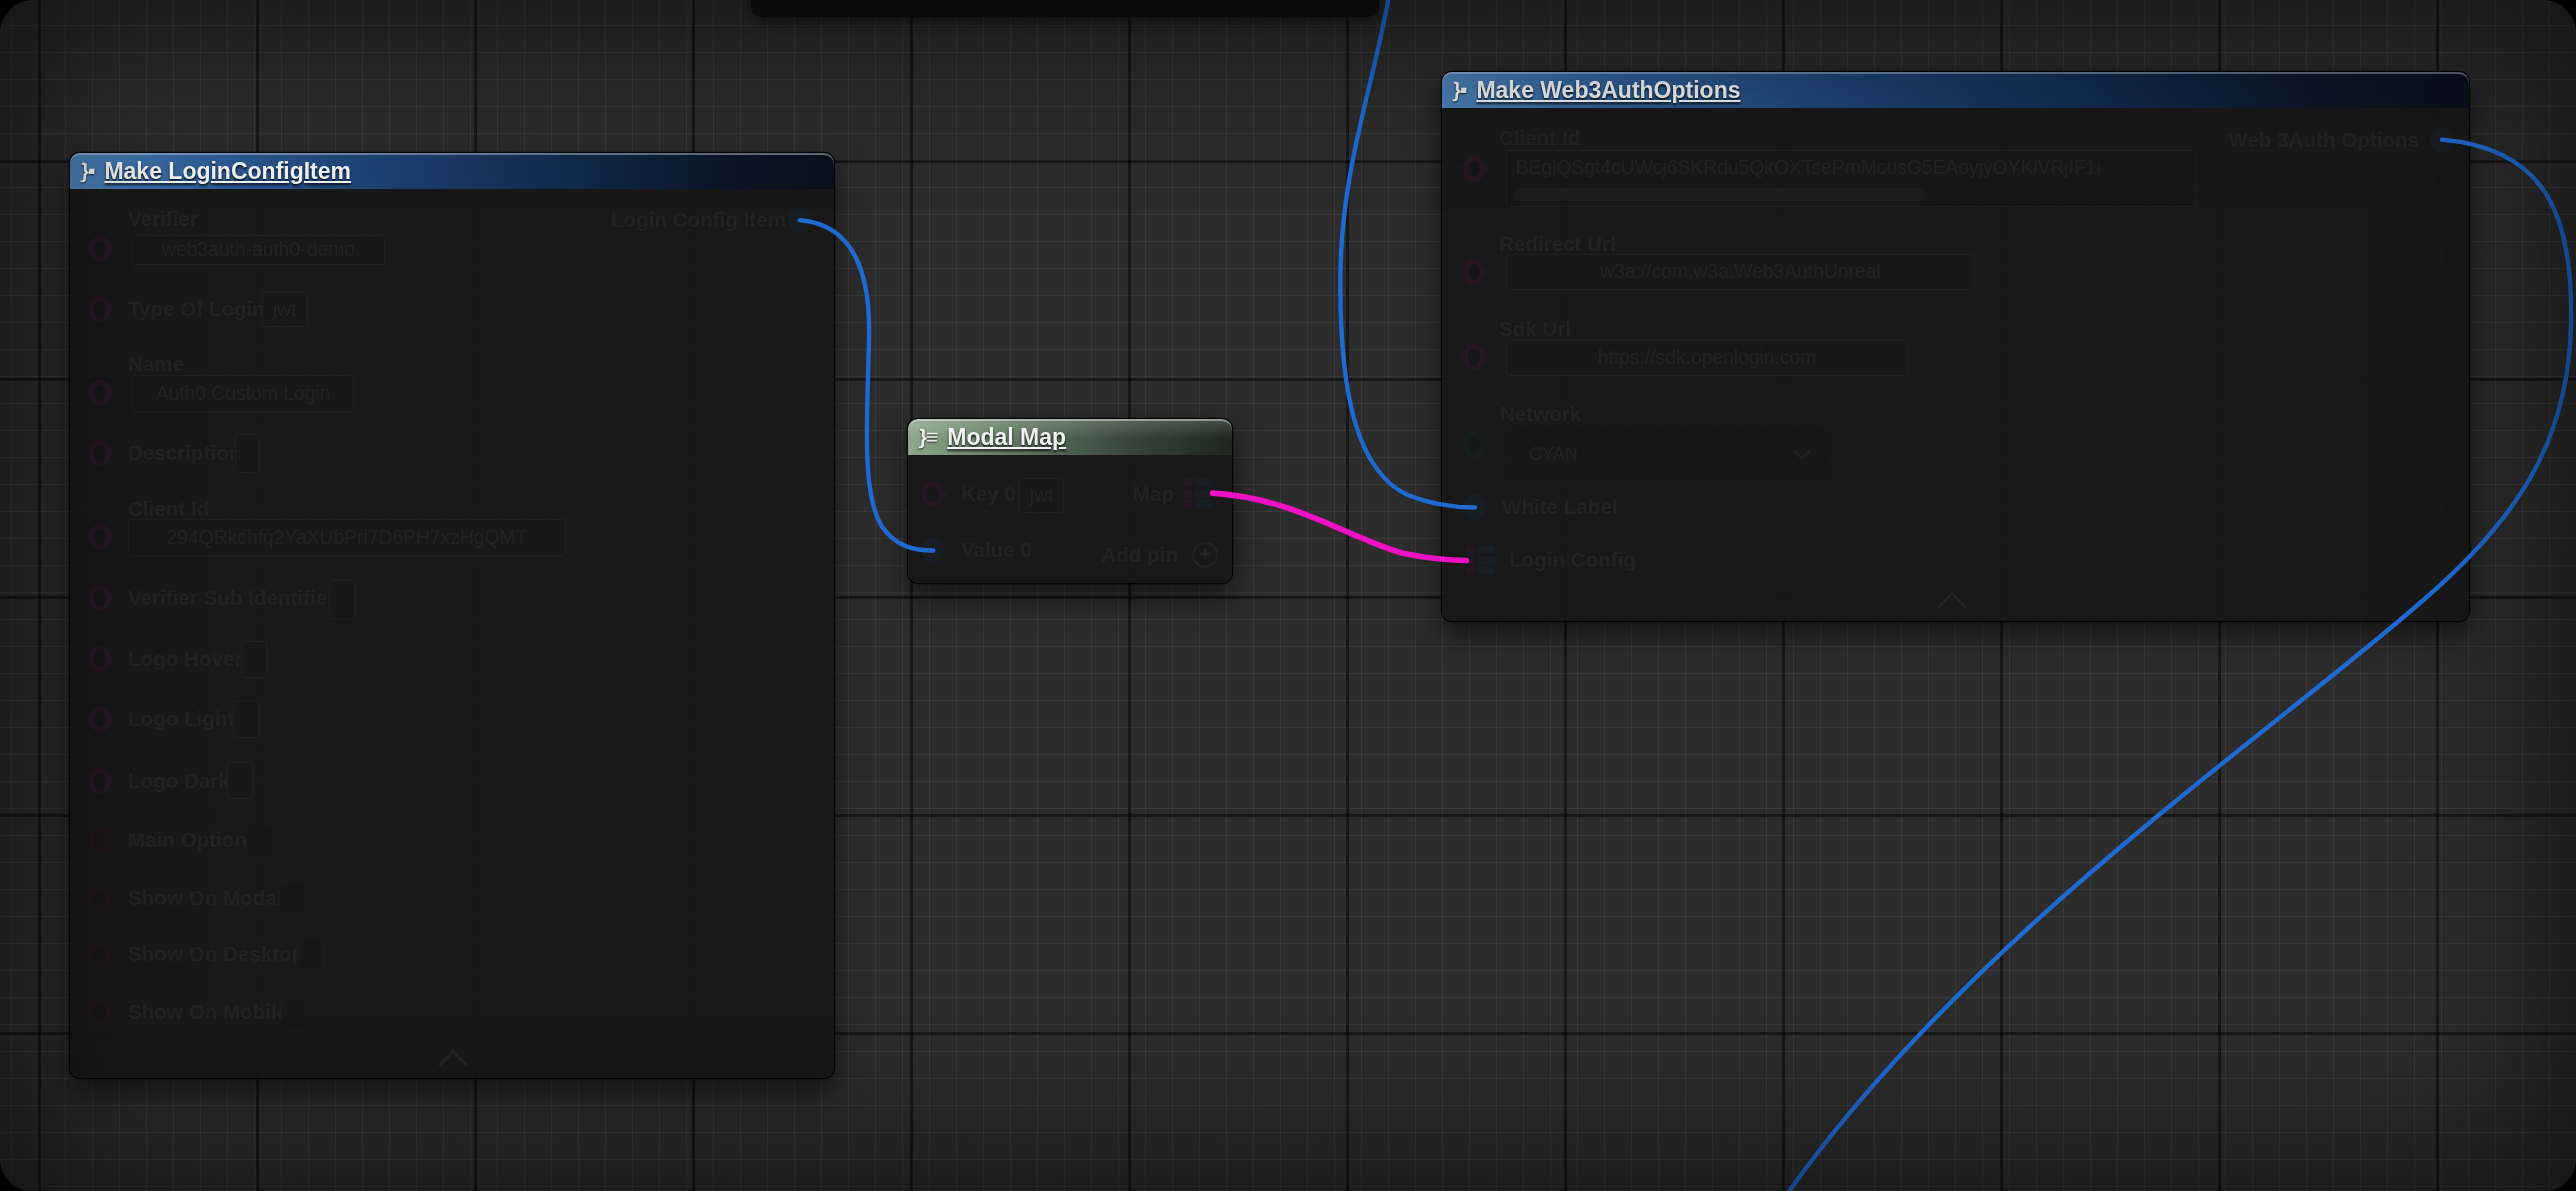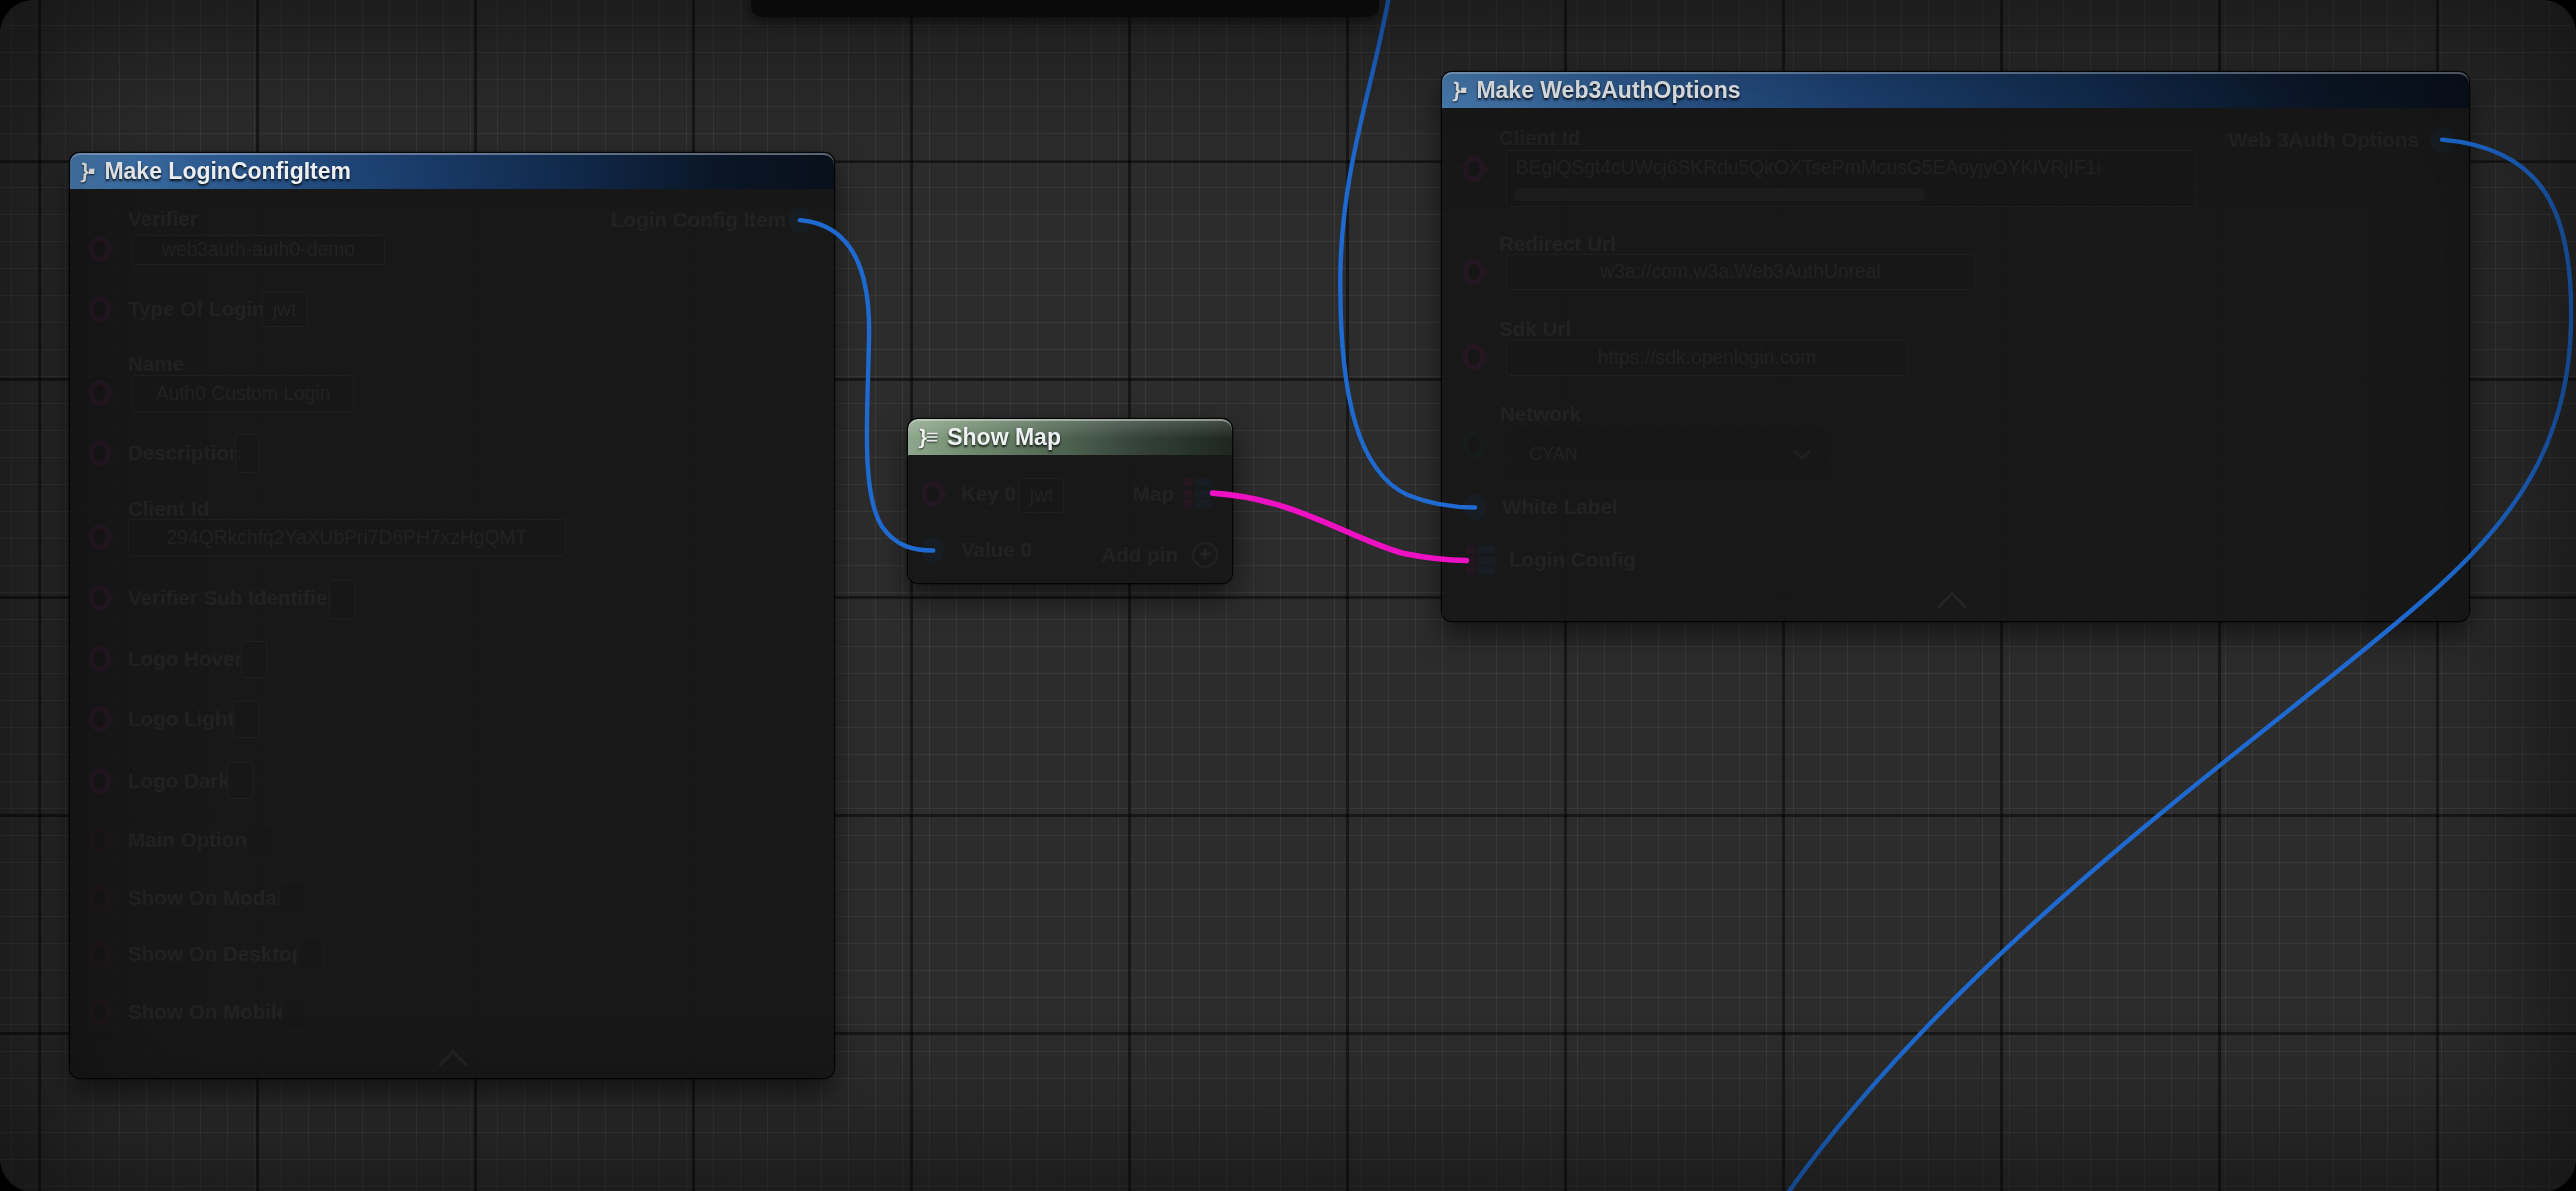--- a/index.html
+++ b/index.html
@@ -20,21 +20,21 @@
   .node{position:absolute;background:rgba(23,23,23,.94);border-radius:10px;
         box-shadow:0 0 0 1.2px rgba(0,0,0,.85), 0 13.7px 31px rgba(0,0,0,.55);z-index:3;}
   .node-header{position:absolute;left:0;top:0;right:0;height:36px;border-radius:10px 10px 0 0;
         display:flex;align-items:center;gap:10px;padding-left:11.2px;box-sizing:border-box;
         box-shadow:inset 0 1.9px 0 rgba(195,210,228,.45);}
   .hdr-blue{background:linear-gradient(90deg,#4b80b6 0%,#2e5c93 18%,#1d4273 40%,#122b4e 64%,#0b1626 86%,#0a111c 100%);}
   .hdr-green{background:linear-gradient(180deg,rgba(255,255,255,.18),rgba(255,255,255,0) 55%),
              linear-gradient(90deg,#8ea78c 0%,#6d876b 22%,#4e6350 48%,#33413a 72%,#1e2620 100%);
              box-shadow:inset 0 1.9px 0 rgba(215,225,215,.5);}
   .hdr-icon{color:#f0f0f0;font-weight:700;font-size:21px;letter-spacing:-1.2px;text-shadow:0 1.2px 1.9px rgba(0,0,0,.8);transform:skewX(-4deg);}
-  .hdr-title{color:#eef2f5;font-weight:700;font-size:23px;text-shadow:0 1.9px 2.5px rgba(0,0,0,.85);white-space:nowrap;}
+  .hdr-title{color:#eef2f5;font-weight:700;font-size:23px;text-shadow:0 1.9px 2.5px rgba(0,0,0,.85);white-space:nowrap;text-decoration:underline;}
 
   .lbl{position:absolute;transform:translateY(-50%);color:#cdcdcd;font-size:20.6px;font-weight:600;
        text-shadow:0 1.2px 1.2px rgba(0,0,0,.7);white-space:nowrap;}
   .lbl.r{text-align:right;}
 
   .pin{position:absolute;width:22.4px;height:26px;border-radius:50%;box-sizing:border-box;transform:translate(-50%,-50%);}
   .pin::after{content:"";position:absolute;left:16px;top:50%;transform:translateY(-50%);
        border-top:5.6px solid transparent;border-bottom:5.6px solid transparent;border-left:8px solid var(--c);}
   .pin.hollow{border:5.6px solid var(--c);background:#0c0c0c;}
   .pin.hollow::after{left:12.5px;}
@@ -141,21 +141,21 @@
 
     <span class="pin hollow" style="--c:var(--pin_bool);left:100px;top:1012px;"></span>
     <span class="lbl" style="left:128px;top:1012px;">Show On Mobile</span>
     <div class="cbox" style="left:282px;top:996px;width:27.4px;height:34px;"></div>
 
     <span class="chev" style="left:453px;top:1064px;"></span>
 
     <div class="node" style="left:908px;top:419px;width:324px;height:164px;">
       <div class="node-header hdr-green">
         <span class="hdr-icon">}≡</span>
-        <span class="hdr-title">Show Map</span>
+        <span class="hdr-title">Modal Map</span>
       </div>
     </div>
     <span class="pin hollow" style="--c:var(--pin_string);left:933px;top:494px;"></span>
     <span class="lbl" style="left:961px;top:494px;">Key 0</span>
     <div class="tbox" style="left:1019px;top:478px;width:45px;height:35px;">jwt</div>
     <span class="lbl r" style="left:1088px;top:494px;width:86px;">Map</span>
     <span class="mapicon" style="left:1198px;top:493px;">
         <i class="mk"></i>
         <i class="mv"></i>
         <i class="mk"></i>

